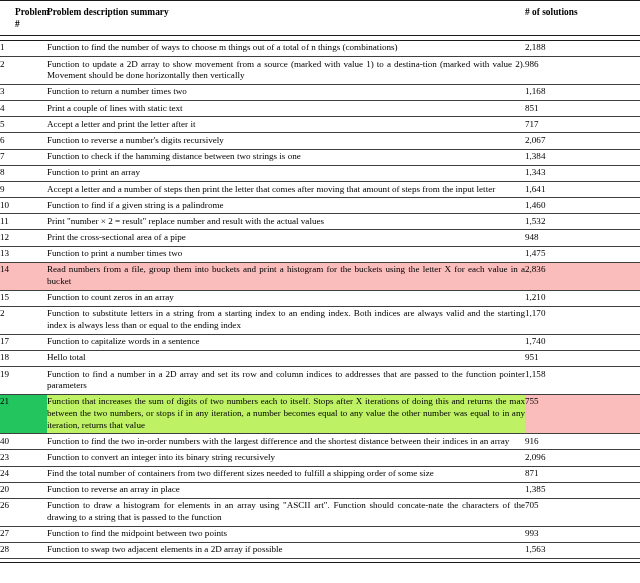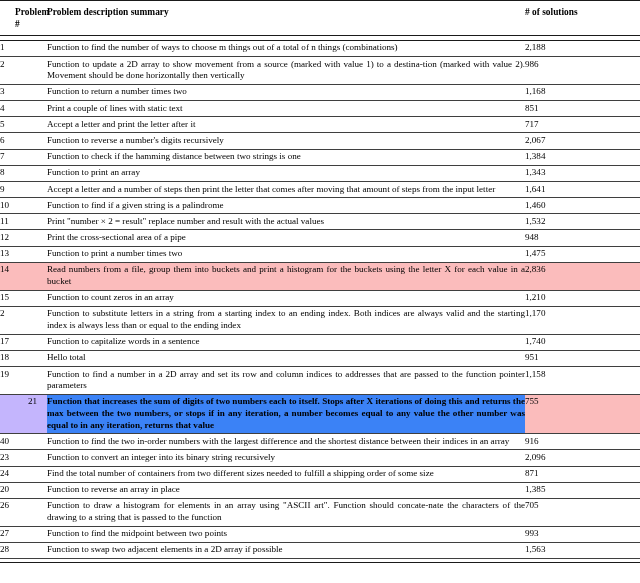--- a/index.html
+++ b/index.html
@@ -223,22 +223,22 @@
           <td class="cell-num">18</td>
           <td class="cell-desc">Hello total</td>
           <td class="cell-sol">951</td>
         </tr>
         <tr class="data-row">
           <td class="cell-num">19</td>
           <td class="cell-desc">Function to find a number in a 2D array and set its row and column indices to addresses that are passed to the function pointer parameters</td>
           <td class="cell-sol">1,158</td>
         </tr>
         <tr class="data-row highlight">
-          <td class="cell-num" style="background: #c4b5fd; padding-left: 28px;">21</td>
-          <td class="cell-desc" style="background: #3b82f6; font-weight: bold;">Function that increases the sum of digits of two numbers each to itself. Stops after X iterations of doing this and returns the max between the two numbers, or stops if in any iteration, a number becomes equal to any value the other number was equal to in any iteration, returns that value</td>
+          <td class="cell-num" style="background: #22c55e;">21</td>
+          <td class="cell-desc" style="background: #bef264;">Function that increases the sum of digits of two numbers each to itself. Stops after X iterations of doing this and returns the max between the two numbers, or stops if in any iteration, a number becomes equal to any value the other number was equal to in any iteration, returns that value</td>
           <td class="cell-sol" style="background: rgb(251, 188, 188);">755</td>
         </tr>
         <tr class="data-row">
           <td class="cell-num">40</td>
           <td class="cell-desc">Function to find the two in-order numbers with the largest difference and the shortest distance between their indices in an array</td>
           <td class="cell-sol">916</td>
         </tr>
         <tr class="data-row">
           <td class="cell-num">23</td>
           <td class="cell-desc">Function to convert an integer into its binary string recursively</td>

